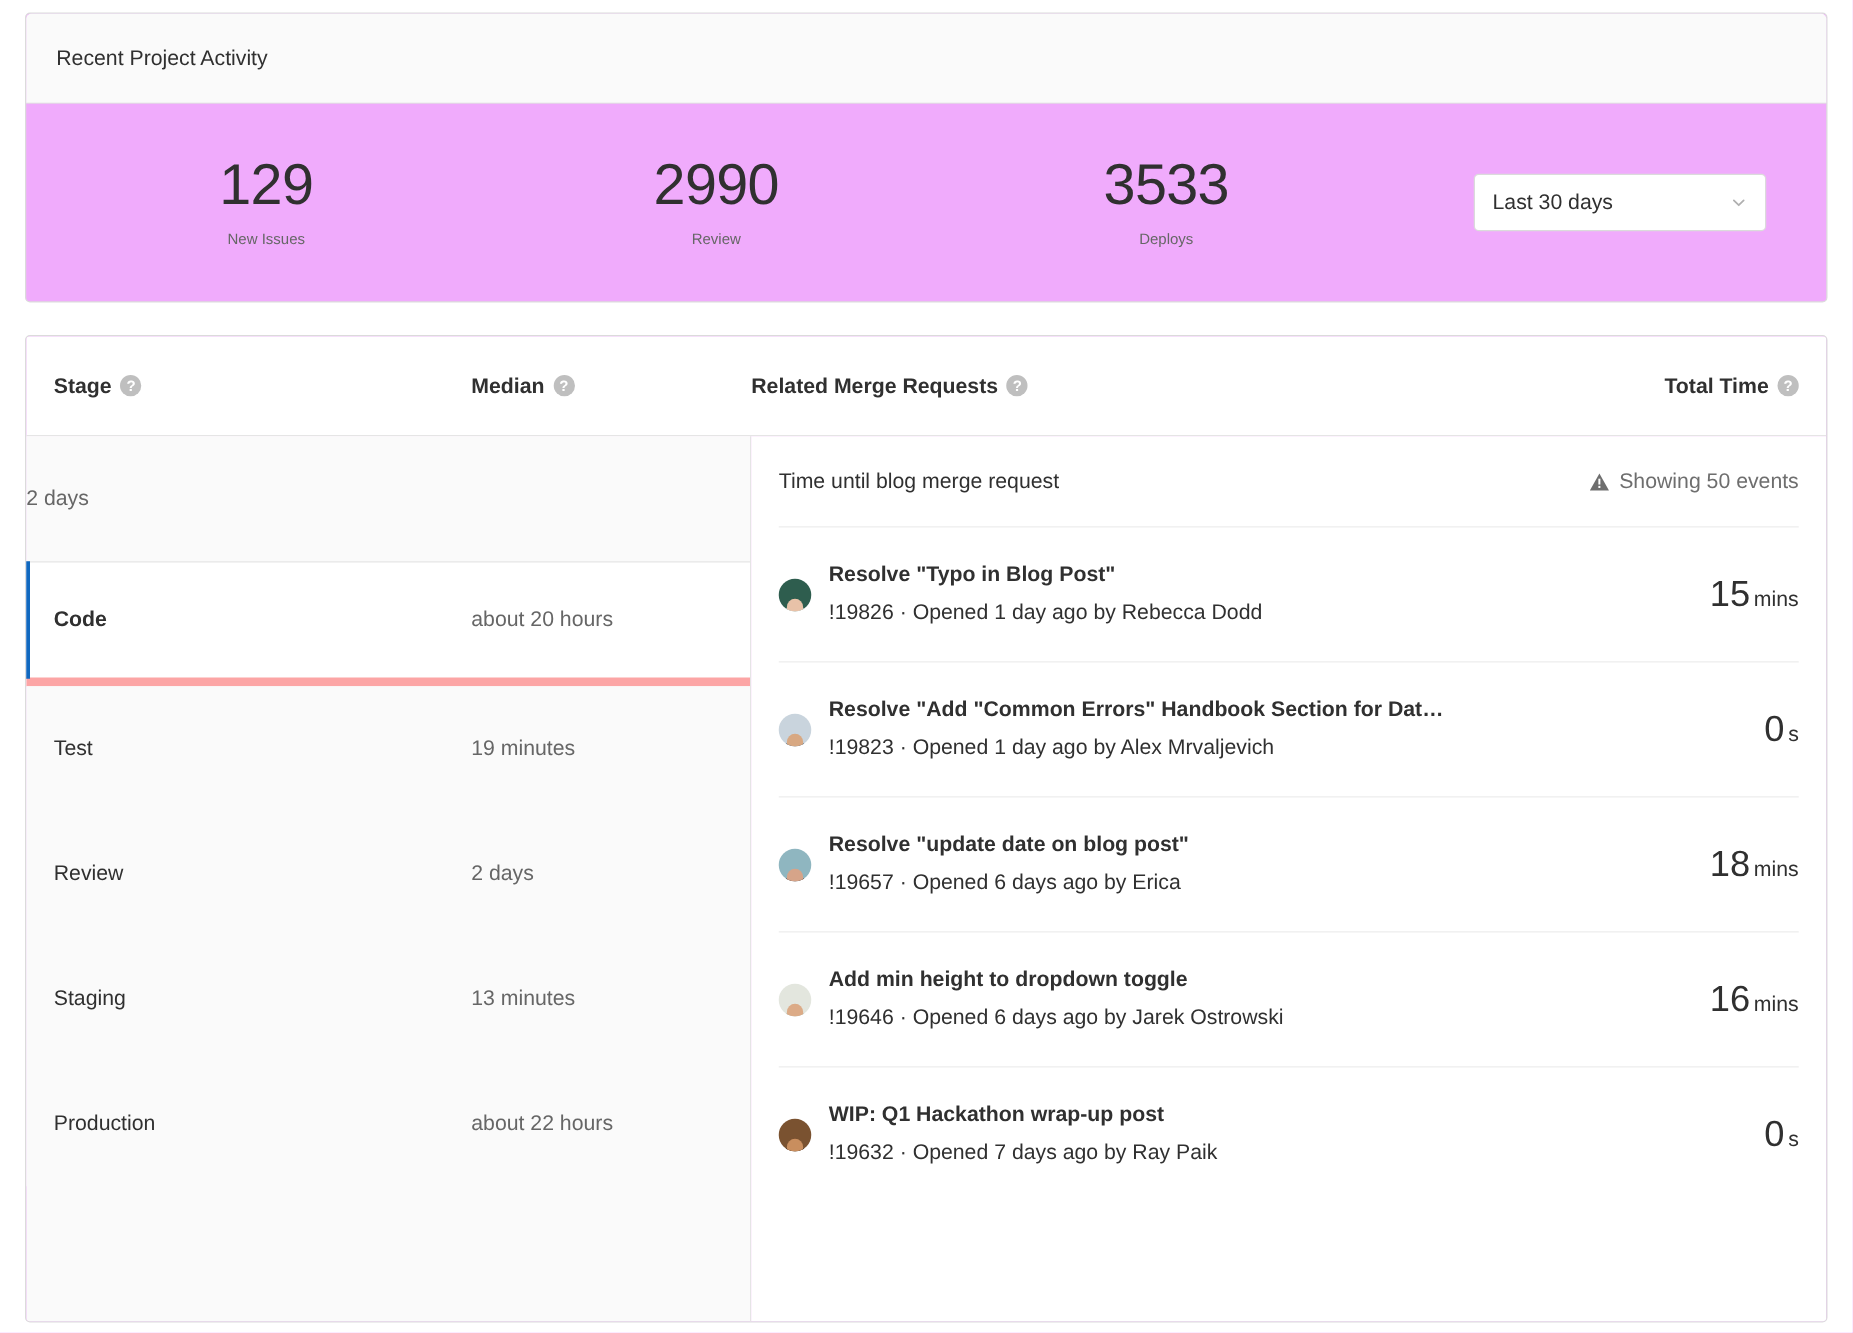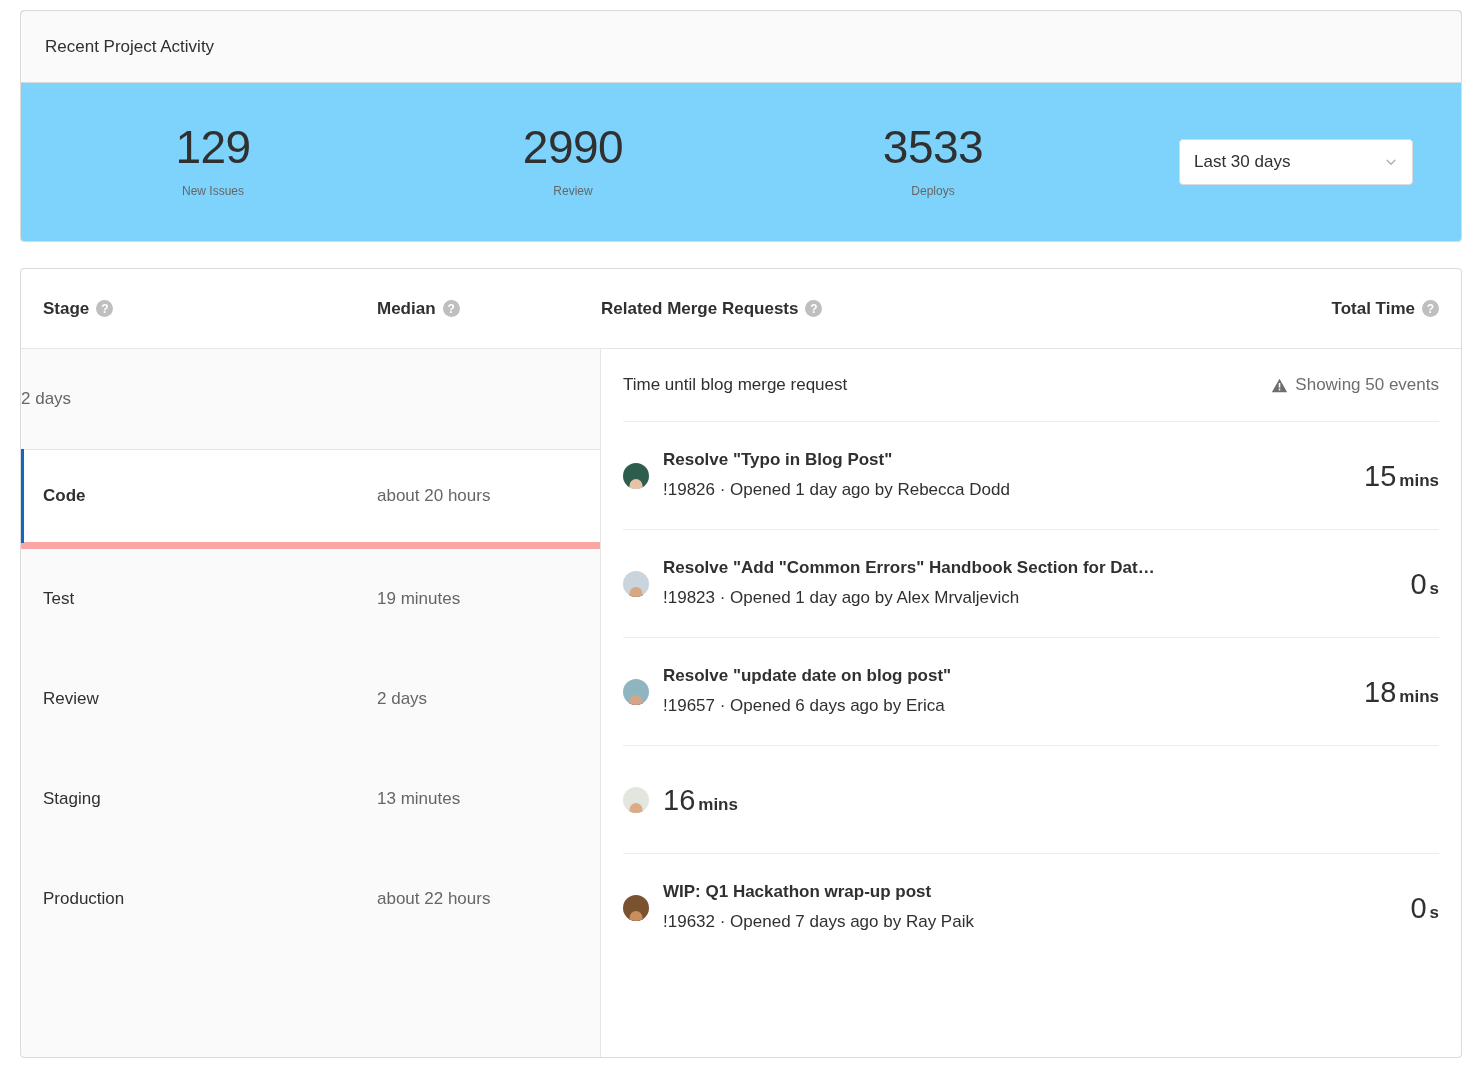--- a/index.html
+++ b/index.html
@@ -10,21 +10,21 @@
     font-family: "Liberation Sans", sans-serif;
     color: #303030;
     overflow: hidden;
   }
 
   
   .card {
     position: absolute;
     border: 1px solid #dbdbdb;
     border-radius: 4px;
-    background: #7dd3fc;
+    background: #f0abfc;
   }
   #activity-card { left: 20px; top: 10px; width: 1442px; height: 232px; }
   #vsa-card      { left: 20px; top: 268px; width: 1442px; height: 790px; overflow: hidden; }
 
   
   .card-header {
     height: 72px;
     background: #fafafa;
     border-bottom: 1px solid #dbdbdb;
     border-top-left-radius: 4px;
@@ -238,21 +238,21 @@
     font-size: 29px;
     line-height: 32px;
     vertical-align: baseline;
   }
   .t-unit {
     font-size: 17px;
     color: #303030;
     margin-left: 3px;
     margin-right: 4px;
   }
-  .t-unit:last-child { margin-right: 0; font-weight: bold; }
+  .t-unit:last-child { margin-right: 0; }
 </style>
 </head>
 <body>
 
 <div class="card" id="activity-card">
   <div class="card-header">
     <span class="card-header-title">Recent Project Activity</span>
   </div>
   <div class="activity-body">
 
@@ -399,20 +399,24 @@
         <span class="mr-time">
           <span class="t-num">18</span><span class="t-unit">mins</span>
         </span>
       </div>
 
       <div class="mr-row">
         <span class="avatar" style="background:#e3e6de">
           <span class="body" style="background:#b9bfb4"></span>
           <span class="face" style="background:#dcab87"></span>
         </span>
+        <span class="mr-info">
+          <span class="mr-title">Add min height to dropdown toggle</span>
+          <span class="mr-meta" style="display:block">!19646 · Opened 6 days ago by Jarek Ostrowski</span>
+        </span>
         <span class="mr-time">
           <span class="t-num">16</span><span class="t-unit">mins</span>
         </span>
       </div>
 
       <div class="mr-row">
         <span class="avatar" style="background:#7a5230">
           <span class="body" style="background:#3a2a1c"></span>
           <span class="face" style="background:#c98e5e"></span>
         </span>

